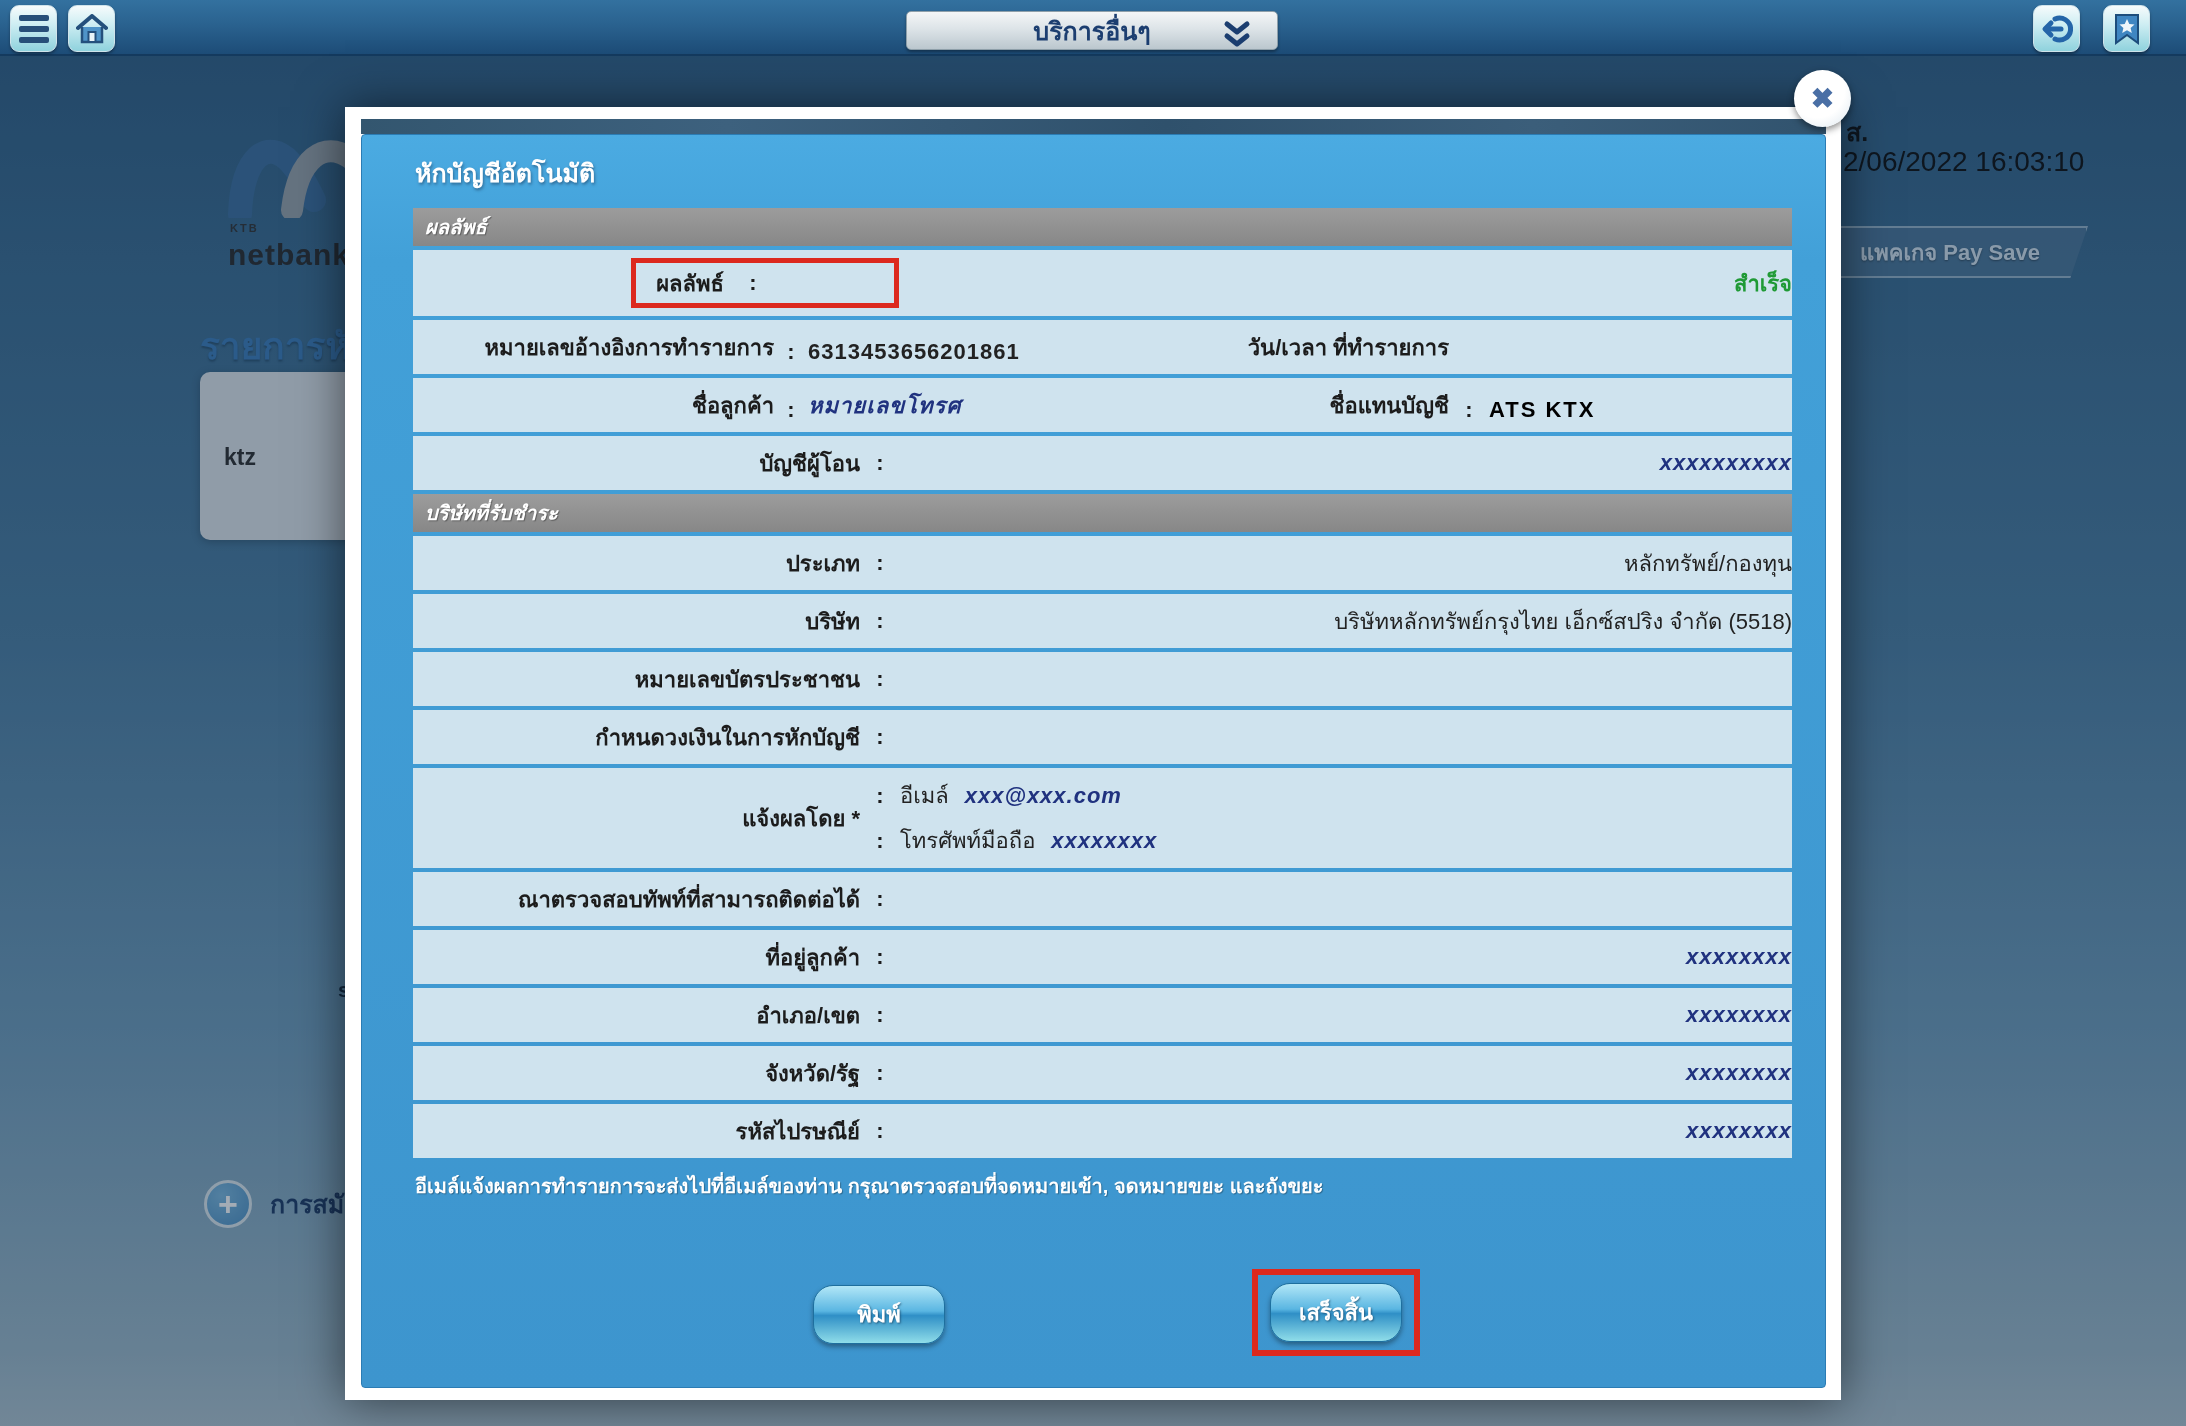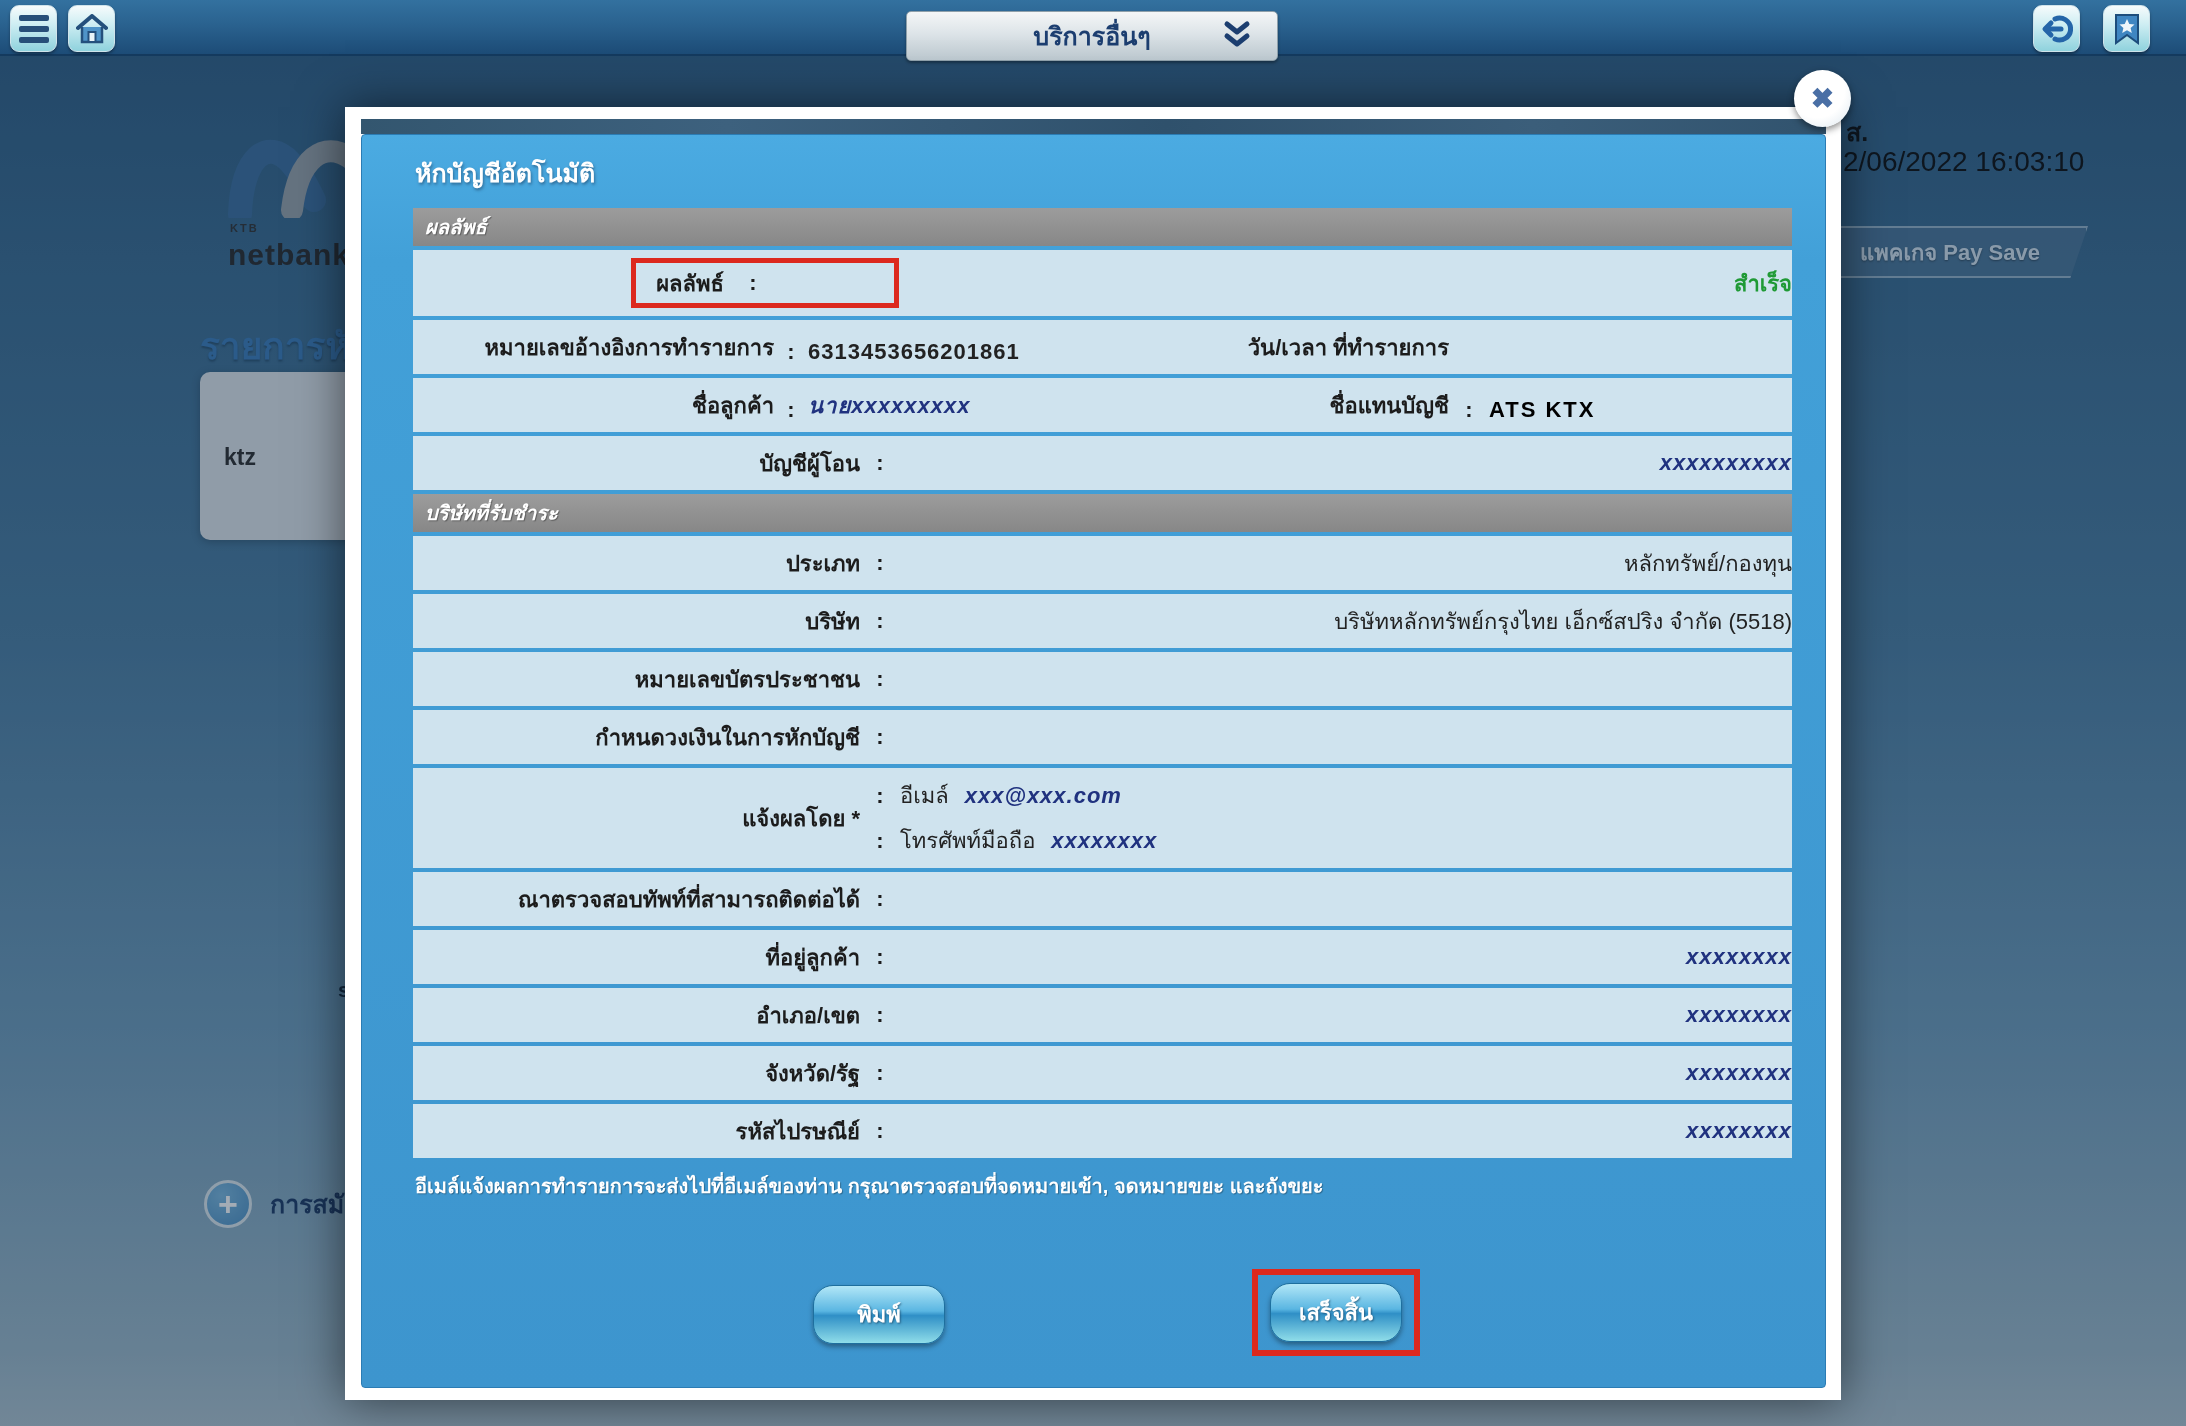--- a/index.html
+++ b/index.html
@@ -16,21 +16,21 @@
     background:linear-gradient(180deg,#f6fbfc 0%,#cfeef3 40%,#8fd2dd 100%);
     display:flex; align-items:center; justify-content:center; cursor:pointer;
     box-shadow:0 2px 3px rgba(0,0,0,.35); }
   .nav-btn.hamburger { left:10px; }
   .nav-btn.home { left:68px; }
   .nav-btn.logout { left:2033px; }
   .nav-btn.bookmark { left:2103px; }
   .bars { display:flex; flex-direction:column; gap:5px; }
   .bars span { display:block; width:30px; height:6px; border-radius:2px; background:#274f79; }
 
-  .services { position:absolute; left:906px; top:11px; width:372px; height:50px; border-radius:5px;
+  .services { position:absolute; left:906px; top:11px; width:372px; height:39px; border-radius:5px;
     border:1px solid #8fa0aa; background:linear-gradient(180deg,#f4f6f7 0%,#dde4e8 45%,#bcc8cf 100%);
     display:flex; align-items:center; justify-content:center; cursor:pointer;
     color:#1c3e70; font-size:25px; font-weight:bold; box-shadow:0 2px 3px rgba(0,0,0,.35); }
   .services .chev { position:absolute; right:26px; top:8px; }
 
   
   .bg-content { position:absolute; inset:0; z-index:10; }
   .dim { position:absolute; inset:0; z-index:30; background:rgba(16,38,60,.38); }
 
   .brand { position:absolute; left:228px; top:118px; }
@@ -224,21 +224,21 @@
           <div class="p-lbl">วัน/เวลา ที่ทำรายการ</div>
           <div class="r-col"></div>
           <div class="p-val val-plain"></div>
         </div>
       </div>
 
       <div class="row two">
         <div class="pair left">
           <div class="p-lbl">ชื่อลูกค้า</div>
           <div class="r-col">:</div>
-          <div class="p-val val-x">นายxxxxxxxxx</div>
+          <div class="p-val val-x">หมายเลขโทรศ</div>
         </div>
         <div class="pair right">
           <div class="p-lbl">ชื่อแทนบัญชี</div>
           <div class="r-col">:</div>
           <div class="p-val val-bold-black">ATS KTX</div>
         </div>
       </div>
 
       <div class="row">
         <div class="r-lbl">บัญชีผู้โอน</div>

